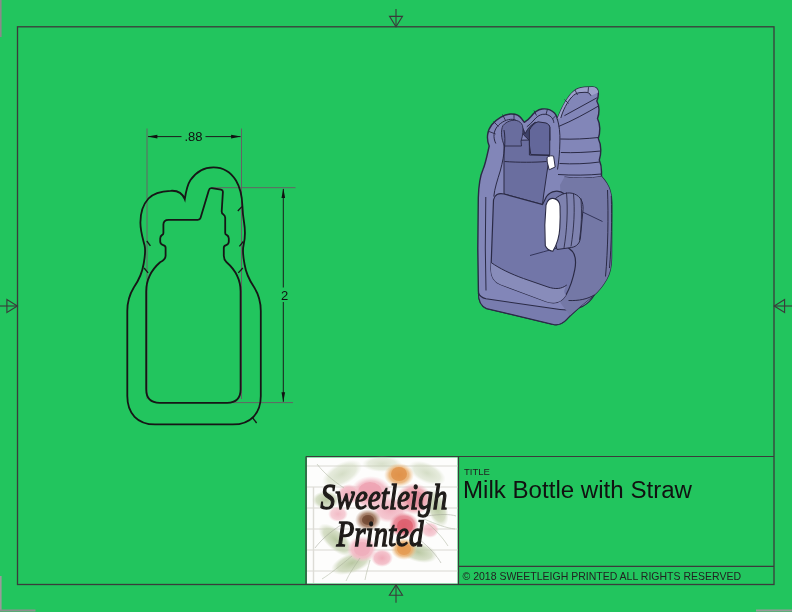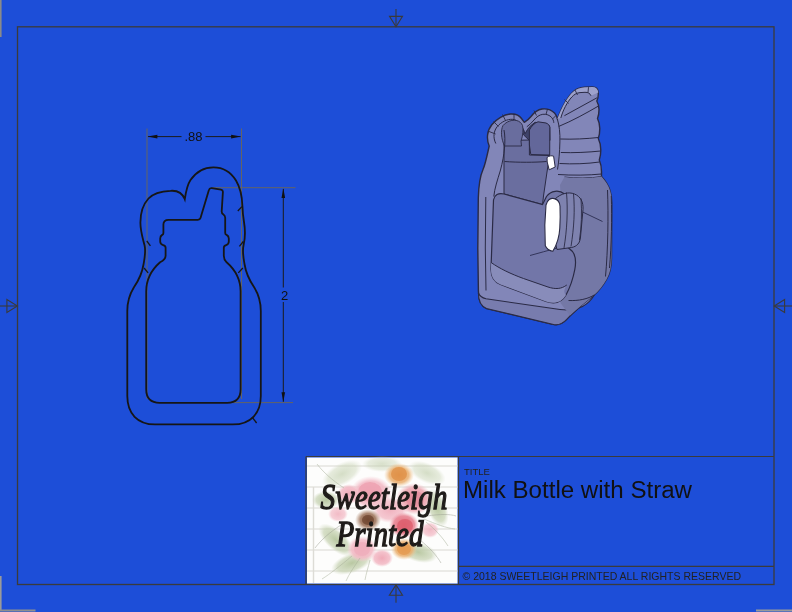--- a/index.html
+++ b/index.html
@@ -1,16 +1,16 @@
 <!DOCTYPE html>
 <html><head>
 <meta charset="utf-8">
 <style>
   html,body{margin:0;padding:0;background:#ffffff;}
-  #page{position:relative;width:792px;height:612px;background:#1d4ed8;overflow:hidden;
+  #page{position:relative;width:792px;height:612px;background:#22c55e;overflow:hidden;
         font-family:"Liberation Sans", sans-serif;}
   svg{display:block;}
 </style>
 </head>
 <body>
 <div id="page">
 <svg width="792" height="612" viewBox="0 0 792 612">
 
   <rect x="17.5" y="26.8" width="756.5" height="557.7" fill="none" stroke="#3b3b3b" stroke-width="1.3"></rect>
 

